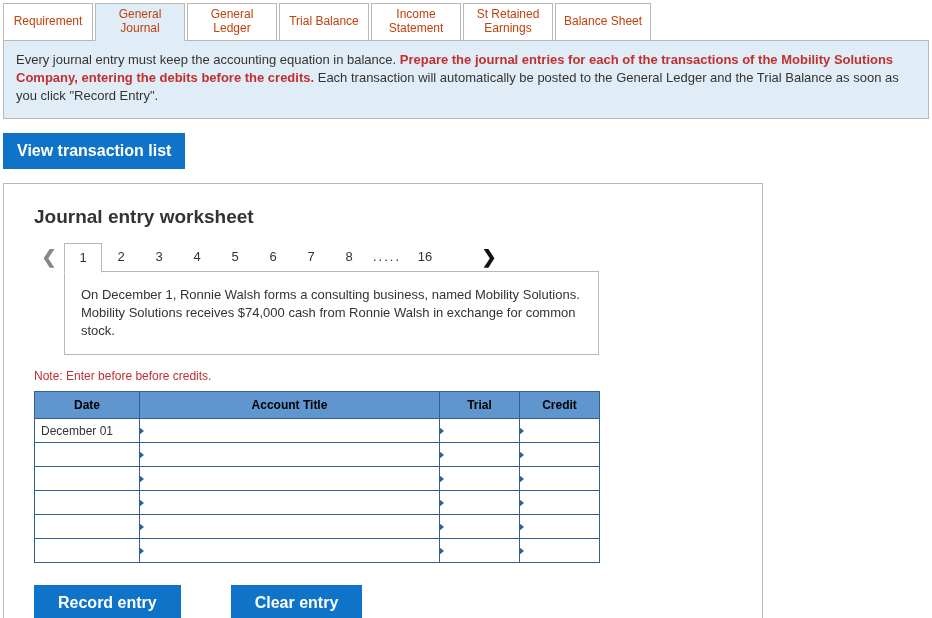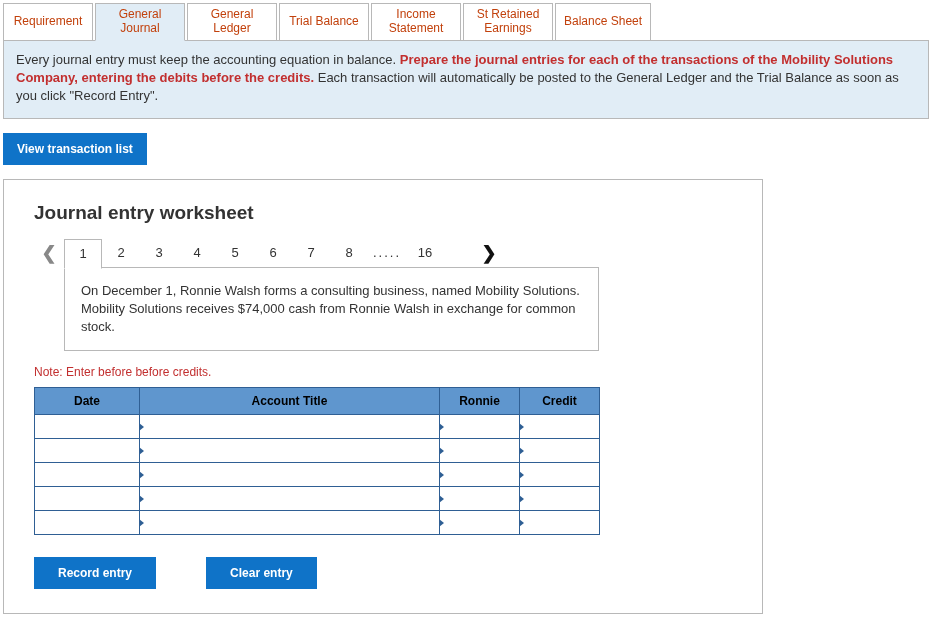--- a/index.html
+++ b/index.html
@@ -52,21 +52,21 @@
   .banner .bold-red {
     color: #c22f2f;
     font-weight: bold;
   }
   
   .blue-btn {
     background: #0f73c8;
     color: #fff;
     border: none;
     padding: 9px 14px;
-    font-size: 12px;
+    font-size: 16px;
     font-weight: bold;
     cursor: pointer;
   }
   .view-trans-wrap { margin: 14px 3px 14px 3px; }
   
   .panel {
     border: 1px solid #b8b8b8;
     margin: 0 12px 8px 3px;
     padding: 22px 30px 24px 30px;
     width: 760px;
@@ -215,25 +215,37 @@
 
   <div class="txbox">On December 1, Ronnie Walsh forms a consulting business, named Mobility Solutions. Mobility Solutions receives $74,000 cash from Ronnie Walsh in exchange for common stock.</div>
 
   <div class="note">Note: Enter before before credits.</div>
 
   <table class="entry">
     <thead>
       <tr>
         <th class="col-date">Date</th>
         <th class="col-title">Account Title</th>
-        <th class="col-debit">Ronnie</th>
+        <th class="col-debit">Trial</th>
         <th class="col-credit">Credit</th>
       </tr>
     </thead>
     <tbody>
+      <tr>
+        <td>December 01</td>
+        <td>
+            <span class="tick"></span>
+          </td>
+        <td>
+            <span class="tick"></span>
+          </td>
+        <td>
+            <span class="tick"></span>
+          </td>
+      </tr>
       <tr>
         <td></td>
         <td>
             <span class="tick"></span>
           </td>
         <td>
             <span class="tick"></span>
           </td>
         <td>
             <span class="tick"></span>

